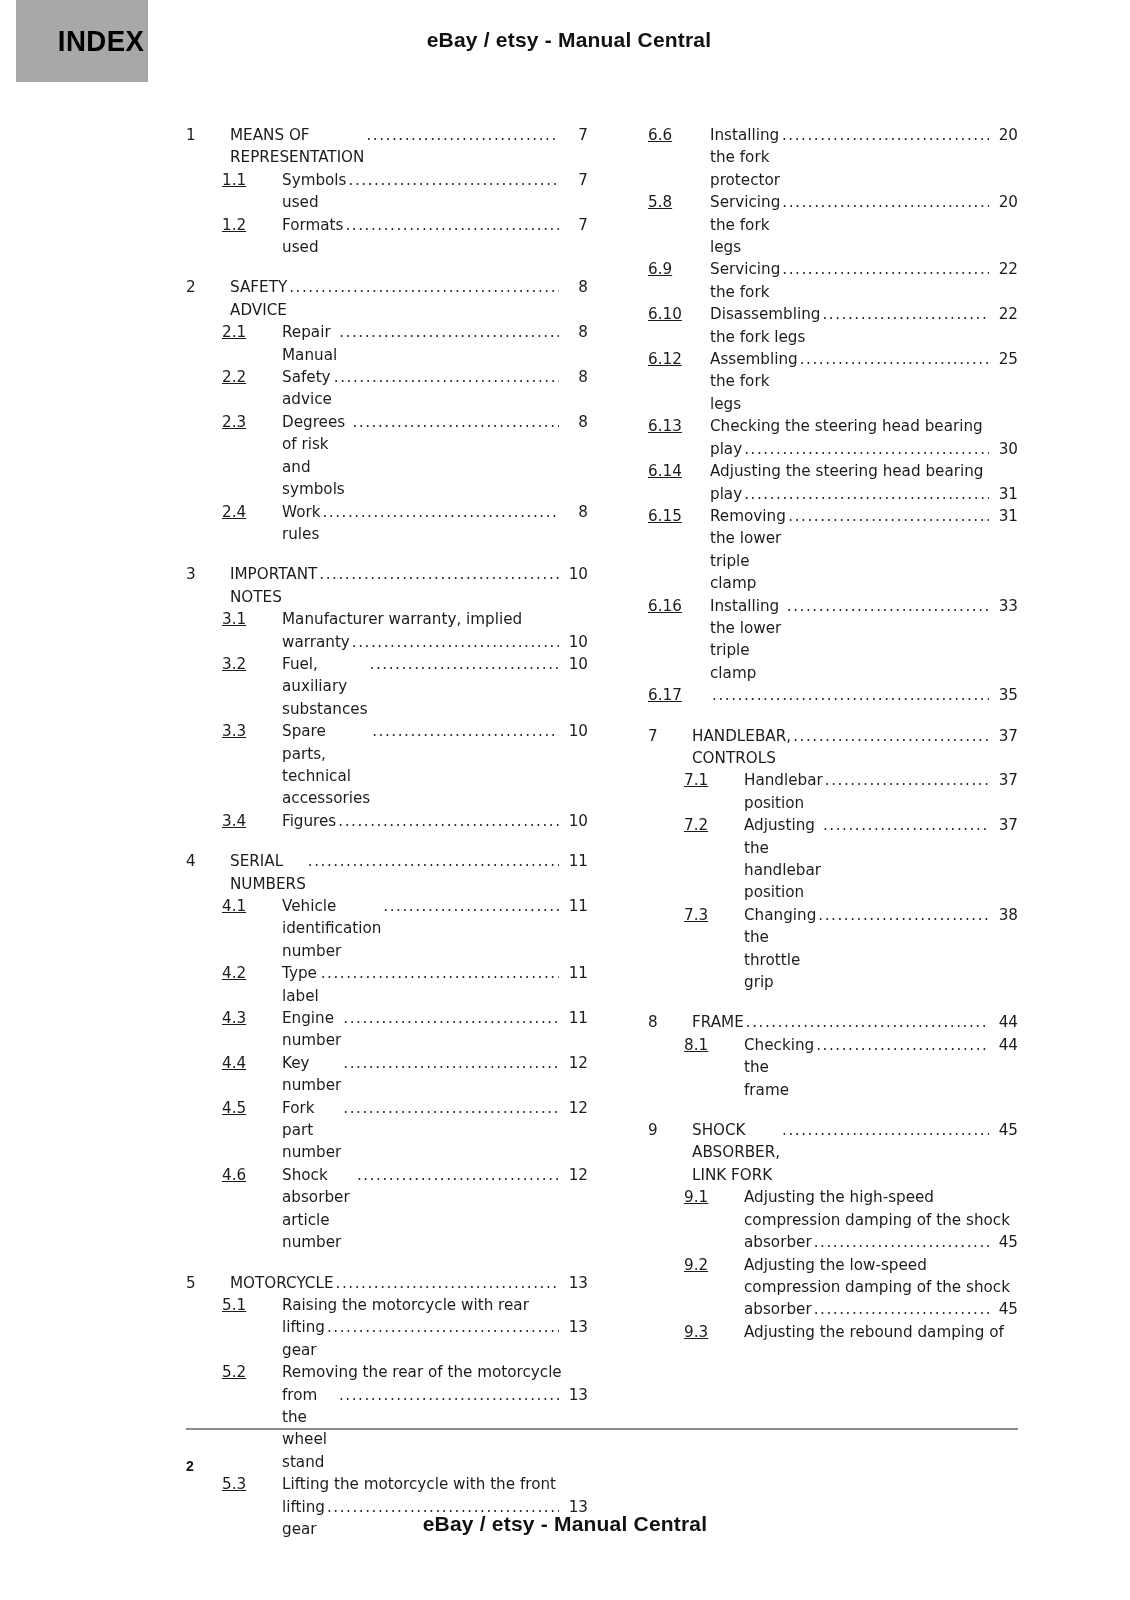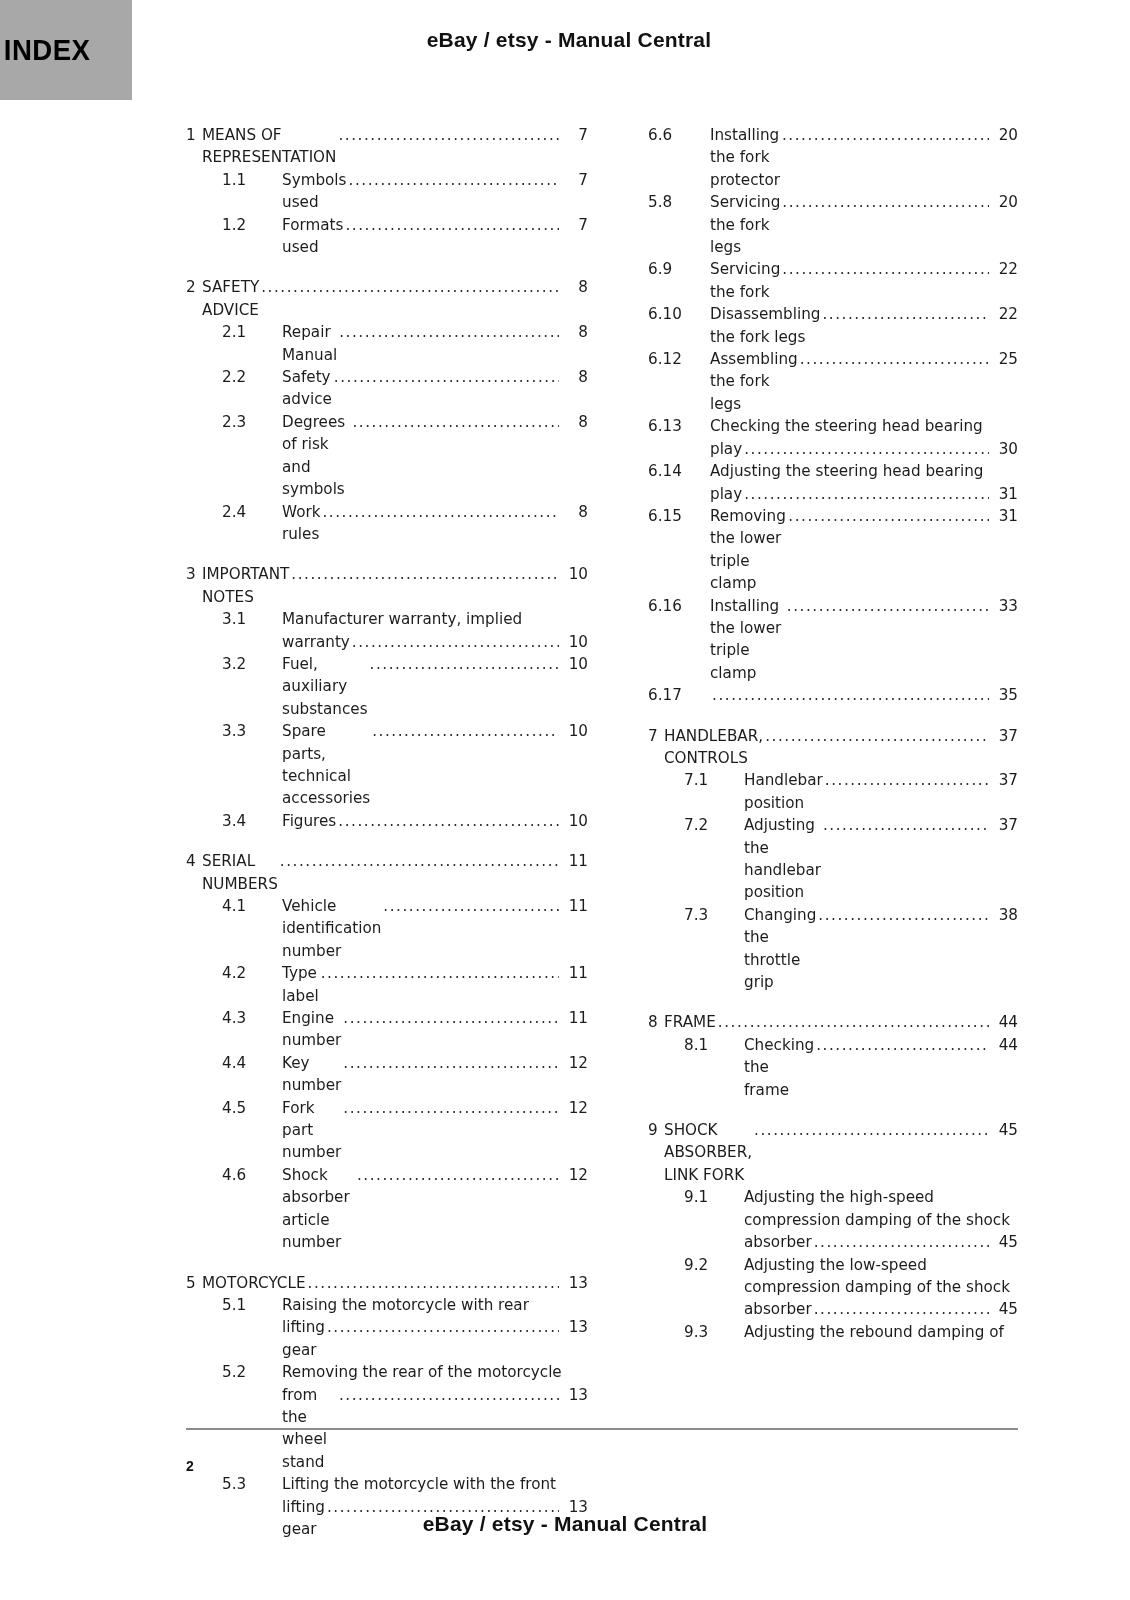--- a/index.html
+++ b/index.html
@@ -22,28 +22,28 @@
   
   .header {
     position: absolute;
     left: 0;
     top: 0;
     width: 1130px;
     height: 78px;
   }
   .index-tab {
     position: absolute;
-    left: 0;
+    left: 16px;
     top: 0;
     width: 132px;
-    height: 100px;
+    height: 82px;
     background: #a8a8a8;
     display: flex;
     align-items: center;
-    justify-content: flex-start;
+    justify-content: flex-end;
   }
   .index-tab-label {
     font-family: "Liberation Sans", sans-serif;
     font-weight: bold;
     font-size: 30px;
     letter-spacing: 0.5px;
     color: #000000;
     transform: scaleX(0.92);
   }
   .header-title {
@@ -124,30 +124,30 @@
     padding-left: 4px;
   }
   .line.nolead { display: block; }
 
   
   .lvl1 {
     text-transform: none;
     margin-top: 18px;
   }
   .lvl1 .num  { left: 0; }
-  .lvl1 .body { margin-left: 16px; }
+  .lvl1 .body { margin-left: 44px; }
   .lvl1 .pg   { width: 24px; }
   .lvl1.first { margin-top: 0; }
 
   
   .lvl2 {
     margin-top: 0;
   }
   .lvl2.grp { margin-top: 0; }
-  .lvl2 .num  { left: 36px; }
+  .lvl2 .num  { left: 36px; text-decoration: underline; }
   .lvl2 .body { margin-left: 96px; }
   .lvl2 .pg   { width: 24px; }
 
   
   .col-right .lvl2c .num  { left: 0; }
   .col-right .lvl2c .body { margin-left: 62px; }
   .col-right .lvl2c .pg   { width: 24px; }
 
   
   .footer-rule {

